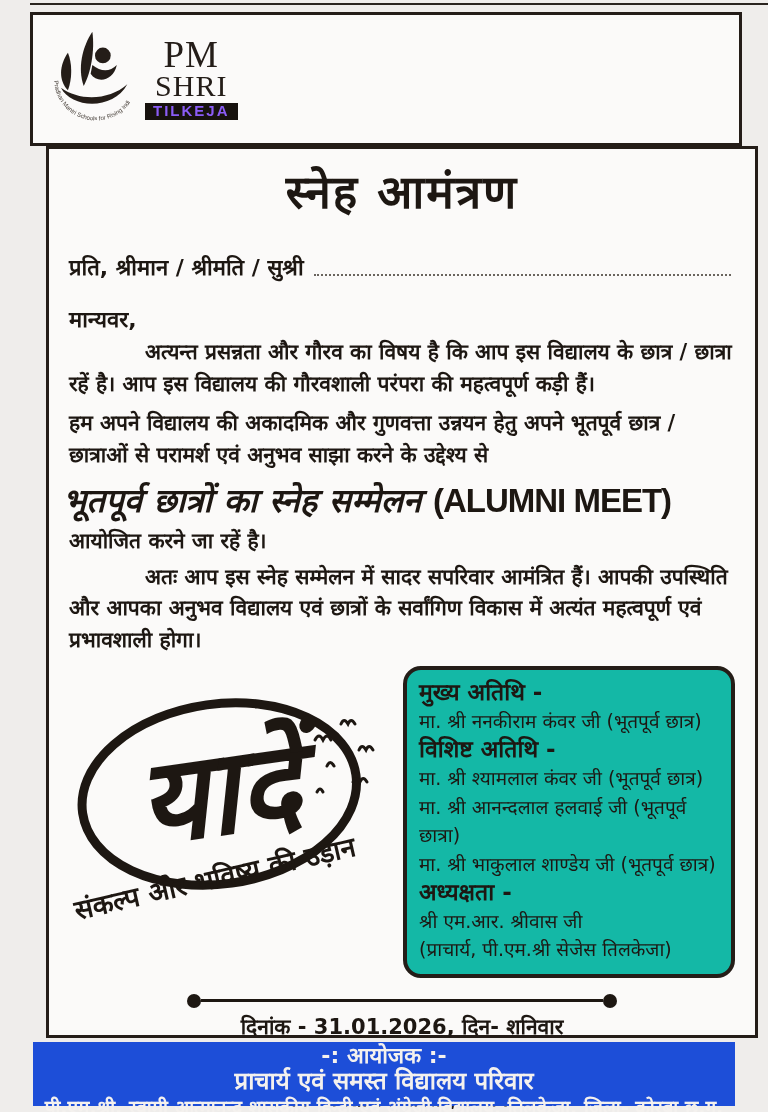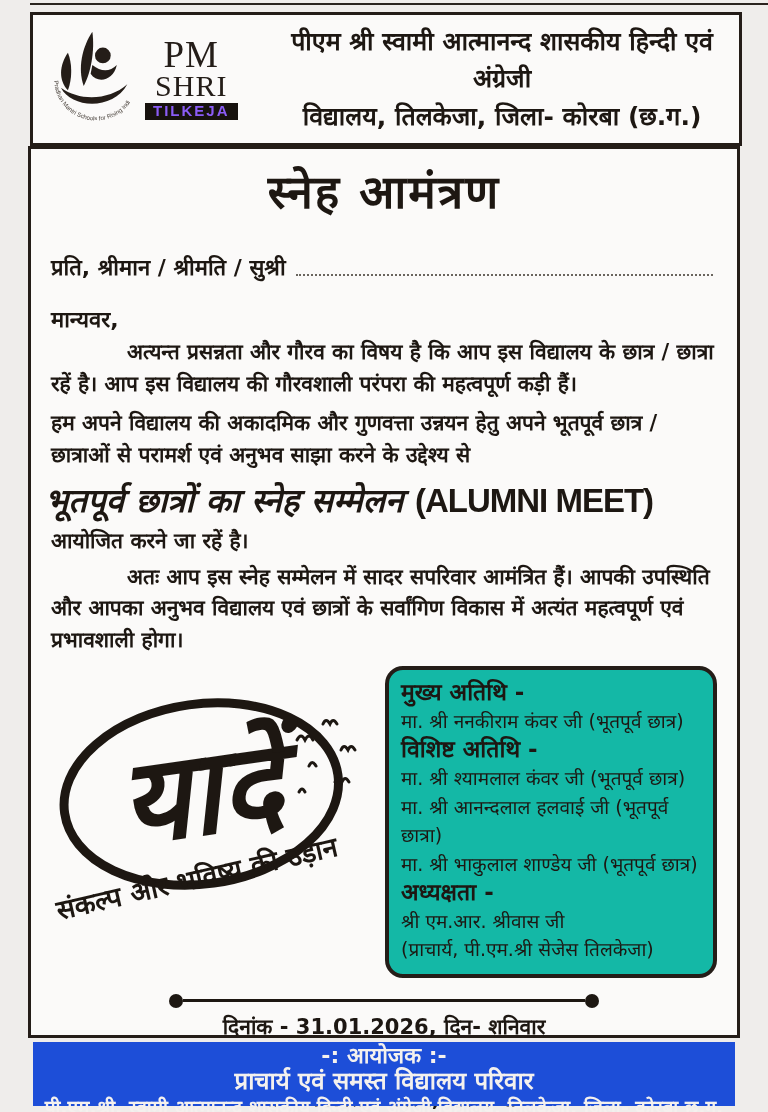--- a/index.html
+++ b/index.html
@@ -25,21 +25,21 @@
   .pmshri .shri{ font-size:30px; letter-spacing:1px; }
   .badge{
     margin:3px auto 0; background:#17120e; color:#8b5cf6;
     font-family:"Liberation Sans",sans-serif; font-weight:bold;
     font-size:15px; letter-spacing:2px; padding:1px 8px 2px; display:inline-block;
   }
   .school-name{ flex:1; text-align:center; font-weight:bold; font-size:25px; line-height:1.5; padding-right:2px; }
 
   
   .main-box{
-    position:absolute; top:146px; left:28px; width:712px; height:892px;
+    position:absolute; top:146px; left:46px; width:712px; height:892px;
     background:#fbfaf9; border:3px solid #241d18; padding:6px 20px 0 20px;
   }
   .title{ text-align:center; font-size:46px; font-weight:bold; margin-top:4px; letter-spacing:2px; }
 
   .to-line{ display:flex; align-items:flex-end; margin-top:30px; font-size:22px; font-weight:bold; }
   .to-line .dots{ flex:1; border-bottom:2px dotted #6a655f; margin:0 4px 5px 10px; height:1em; }
 
   .salutation{ margin-top:22px; font-size:22px; font-weight:bold; }
 
   .para{ font-size:21px; font-weight:600; line-height:1.5; margin-top:4px; }
@@ -100,24 +100,20 @@
         </defs>
         <text font-size="7" fill="#4a433d" font-family="Liberation Sans, sans-serif">
           <textPath href="#arc">Pradhan Mantri Schools for Rising India</textPath>
         </text>
       </svg>
       <div class="pmshri">
         <div class="pm">PM</div>
         <div class="shri">SHRI</div>
         <div class="badge">TILKEJA</div>
       </div>
-    </div>
-    <div class="school-name">
-      <div>पीएम श्री स्वामी आत्मानन्द शासकीय हिन्दी एवं अंग्रेजी</div>
-      <div>विद्यालय, तिलकेजा, जिला- कोरबा (छ.ग.)</div>
     </div>
   </div>
 
   <div class="main-box">
 
     <h1 class="title">स्नेह आमंत्रण</h1>
 
     <div class="to-line">
       <span>प्रति, श्रीमान / श्रीमति / सुश्री</span>
       <span class="dots"></span>

